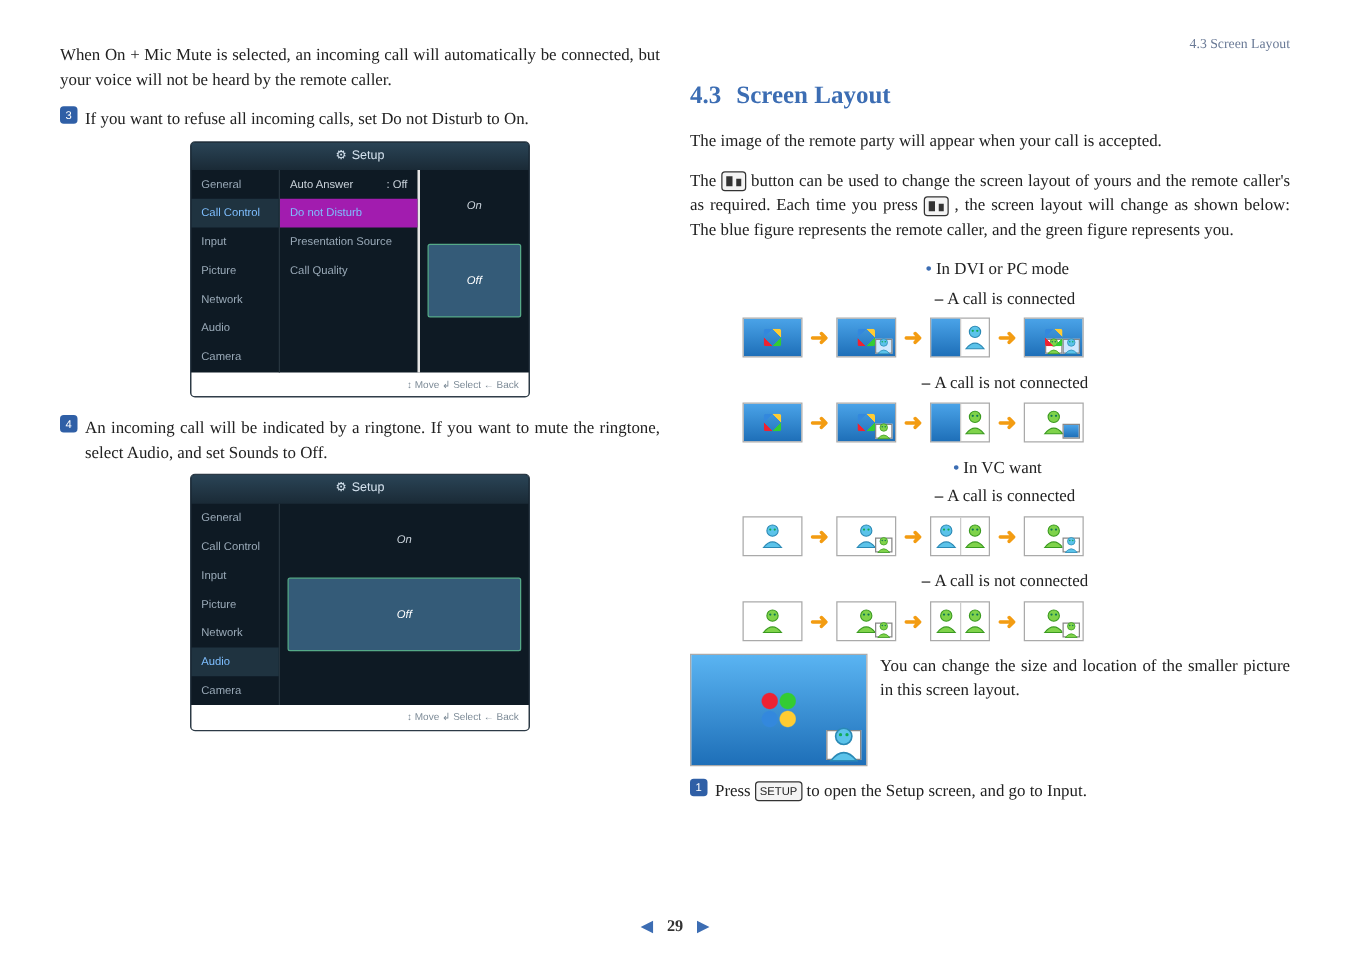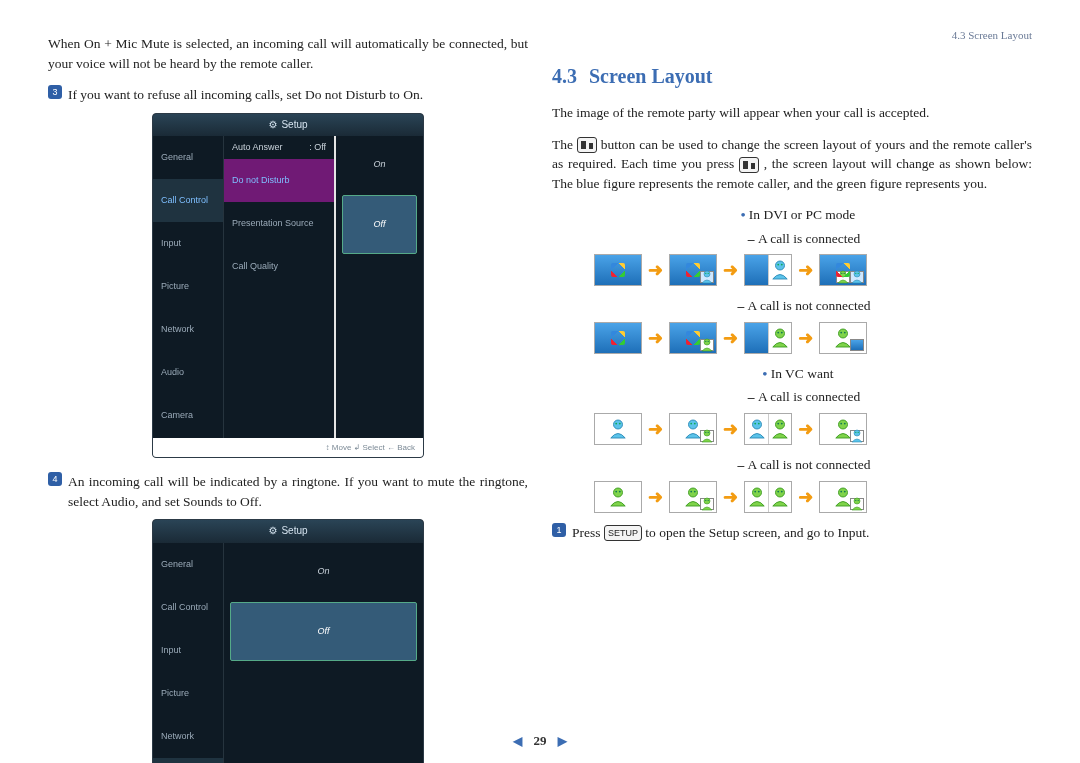--- a/index.html
+++ b/index.html
@@ -104,23 +104,23 @@
     font-size: 10px;
   }
   .shot-hdr::before {
     content: "\2699";
     margin-right: 4px;
   }
   .shot-body { display: flex; min-height: 120px; }
   .shot-left { width: 70px; border-right: 1px solid #26343e; }
   .shot-mid { width: 110px; border-right: 2px solid #e5e5e5; }
   .shot-right { flex: 1; }
-  .m-item { padding: 15px 8px; color: #9aaab8; }
+  .m-item { padding: 5px 8px; color: #9aaab8; }
   .m-item.sel { background: #1f3340; color: #7fbfff; }
-  .m-item.sel2 { background: #701a75; color: #7fbfff; }
+  .m-item.sel2 { background: #a21caf; color: #7fbfff; }
   .r-item { padding: 22px 8px; text-align: center; font-style: italic; }
   .r-item.sel { background: #345b78; color: #fff; border: 1px solid #5a8; border-radius: 2px; margin: 2px 6px; }
   .shot-ftr {
     background: #ffffff;
     text-align: right;
     padding: 4px 8px;
     font-size: 8px;
     color: #7c8a96;
   }
   .sub-right { display:flex; justify-content:space-between; padding:5px 8px; }
@@ -493,20 +493,30 @@
                       </svg>
                     </div>
                   </div>
                 </div>
               </div>
           </li>
         </ul>
       </li>
     </ul>
 
+    <div class="big-shot">
+      <div class="big-tile">
+        <div class="bp">
+            <svg viewBox="0 0 20 24">
+              <use href="#pblue"></use>
+            </svg>
+          </div>
+      </div>
+      <div class="justify" style="flex:1;font-size:13.5px">You can change the size and location of the smaller picture in this screen layout.</div>
+    </div>
 
     <div class="step">
       <span class="badge">1</span>
       <span class="txt">
         <span>Press </span><span class="icon-btn">SETUP</span><span> to open the Setup screen, and go to Input.</span>
       </span>
     </div>
   </div>
 </div>
 

